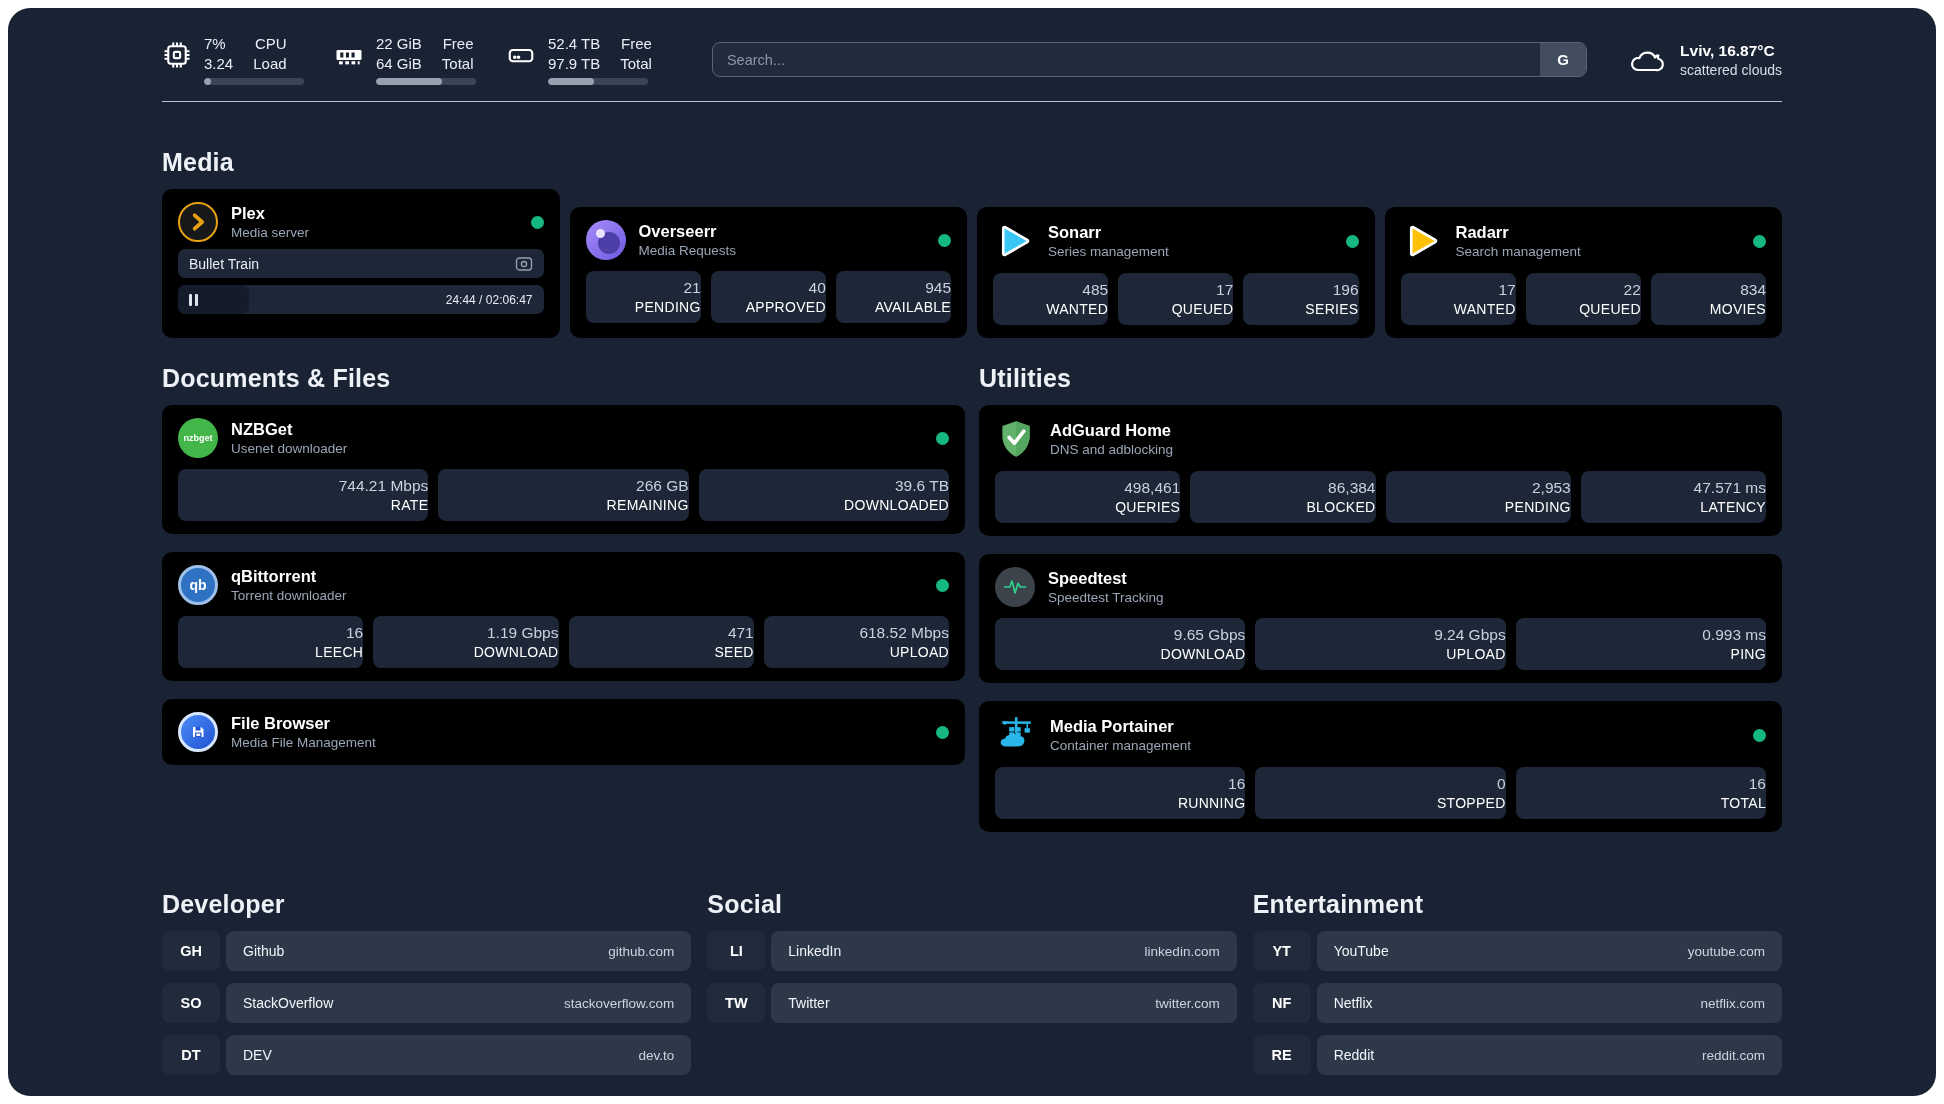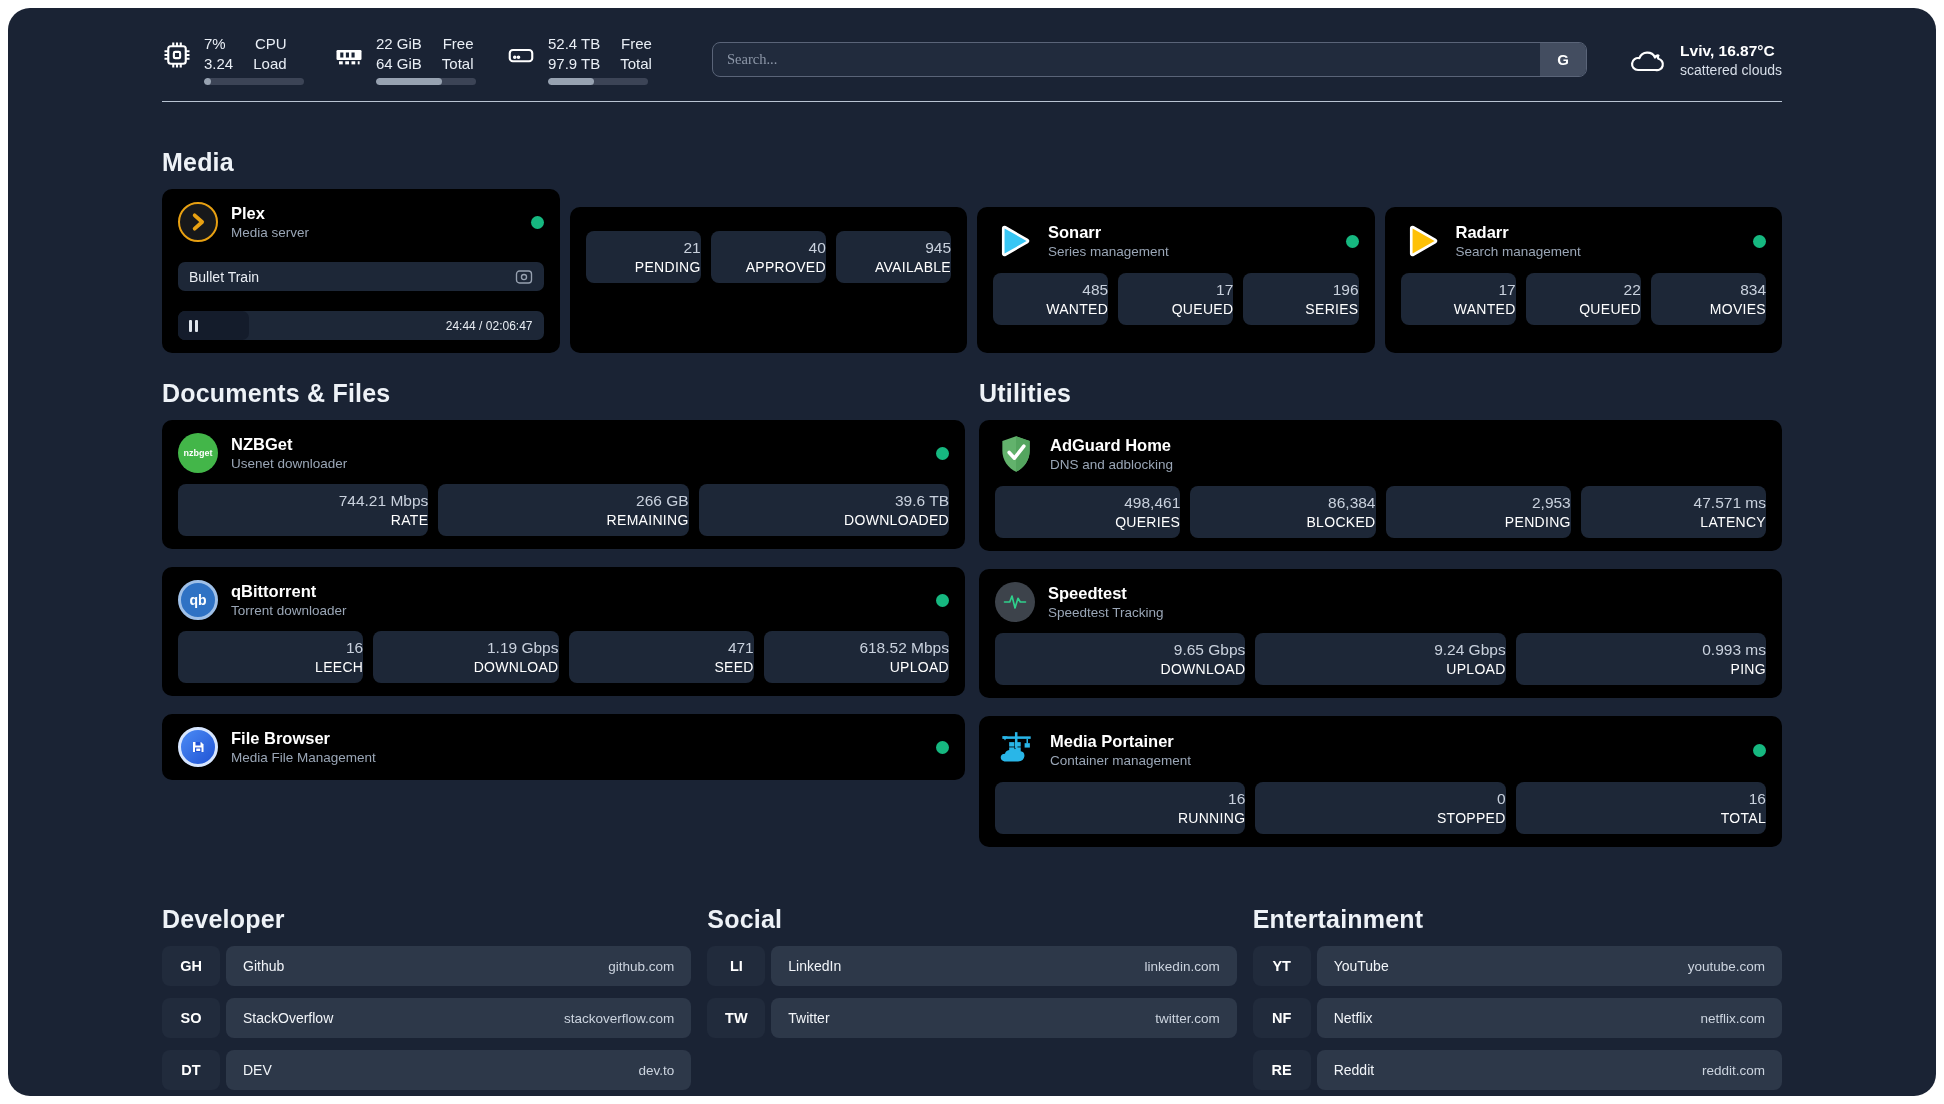--- a/index.html
+++ b/index.html
@@ -14,21 +14,21 @@
   .sys-icon { width:30px; height:30px; margin-top:6px; flex-shrink:0; }
   .sys-body { display:flex; flex-direction:column; gap:5px; }
   .sys-text { display:flex; gap:20px; color:#e9eef5; font-size:15px; line-height:1.3; }
   .sys-col2 { text-align:right; }
   .sys-bar { width:100px; height:7px; border-radius:4px; background:#3c4456; overflow:hidden; }
   .sys-bar-fill { height:100%; background:#97a2b1; border-radius:4px; }
 
   .search-wrap { position:relative; flex:1; margin:0 40px 0 30px; }
   .search-input { width:100%; height:35px; background:#212b3d; border:1px solid #5a6478;
     border-radius:8px; color:#e8edf4; font-size:14.5px; padding:0 58px 0 14px;
-    font-family:Liberation Serif, serif; }
+    font-family:Liberation Sans, sans-serif; }
   .search-input::placeholder { color:#8d97a8; }
   .search-btn { position:absolute; right:1px; top:1px; bottom:1px; width:46px;
     background:#434d60; border:none; border-radius:0 7px 7px 0; color:#ffffff;
     font-size:15px; font-weight:700; display:flex; align-items:center; justify-content:center;
     cursor:pointer; font-family:inherit; }
 
   .weather { display:flex; align-items:center; gap:13px; }
   .weather-icon { width:40px; height:32px; }
   .weather-loc { color:#ffffff; font-size:15.5px; font-weight:600; }
   .weather-cond { color:#d8dfe9; font-size:14px; margin-top:2px; }
@@ -52,21 +52,21 @@
   .svc-name { color:#ffffff; font-size:16.5px; font-weight:600; line-height:1.2; }
   .svc-sub { color:#9aa6b6; font-size:13.5px; margin-top:2px; }
   .dot { width:13px; height:13px; border-radius:50%; background:#16b880; margin-left:auto; flex-shrink:0; }
   .stats { display:flex; gap:10px; margin-top:11px; }
   .stat { flex:1; background:#1d2737; border-radius:8px; height:52px; display:flex;
     flex-direction:column; align-items:flex-end; justify-content:center; gap:2px; }
   .stat-value { color:#c9d1dd; font-size:15.5px; }
   .stat-label { color:#ffffff; font-size:14px; font-weight:400; letter-spacing:.3px; }
 
   
-  .plex-row { background:#1d2737; border-radius:7px; height:29px; margin-top:20px;
+  .plex-row { background:#1d2737; border-radius:7px; height:29px; margin-top:7px;
     display:flex; align-items:center; padding:0 11px; position:relative; }
   .plex-title { color:#e9edf3; font-size:14px; }
   .np-icon { margin-left:auto; width:18px; height:16px; }
   .plex-progress { padding:0; overflow:hidden; }
   .plex-elapsed { position:absolute; left:0; top:0; bottom:0; background:#141c2b;
     border-radius:7px; display:flex; align-items:center; padding-left:11px; gap:3px; }
   .pause-bar { width:3px; height:12px; background:#dfe5ec; border-radius:1px; }
   .plex-time { margin-left:auto; padding-right:11px; color:#e9edf3; font-size:12px; z-index:1; }
 
   
@@ -218,20 +218,31 @@
         <div class="plex-row plex-progress">
           <div class="plex-elapsed" style="width: 19.5%;">
             <span class="pause-bar"></span>
             <span class="pause-bar"></span>
           </div>
           <span class="plex-time">24:44 / 02:06:47</span>
         </div>
       </div>
 
       <div class="card">
+        <div class="card-head">
+          <div class="icon-circle overseerr-ic">
+            <span class="overseerr-inner"></span>
+                <span class="overseerr-glint"></span>
+          </div>
+          <div>
+            <div class="svc-name">Overseerr</div>
+            <div class="svc-sub">Media Requests</div>
+          </div>
+          <span class="dot"></span>
+        </div>
         <div class="stats">
           <div class="stat">
             <div class="stat-value">21</div>
             <div class="stat-label">PENDING</div>
           </div>
           <div class="stat">
             <div class="stat-value">40</div>
             <div class="stat-label">APPROVED</div>
           </div>
           <div class="stat">

